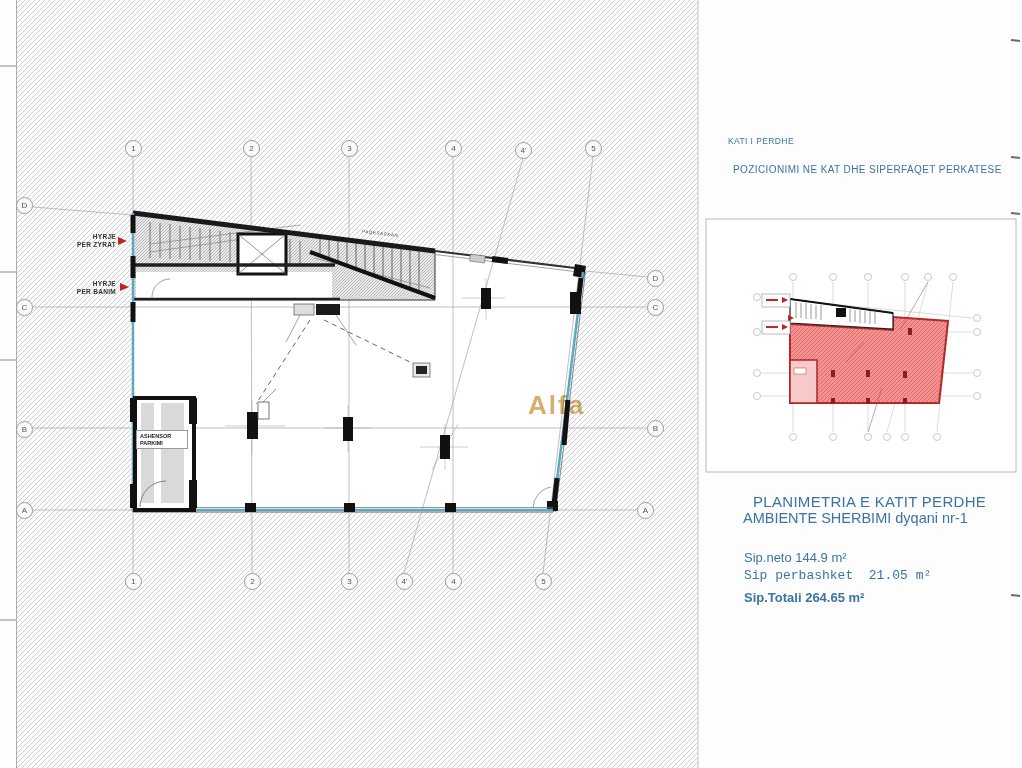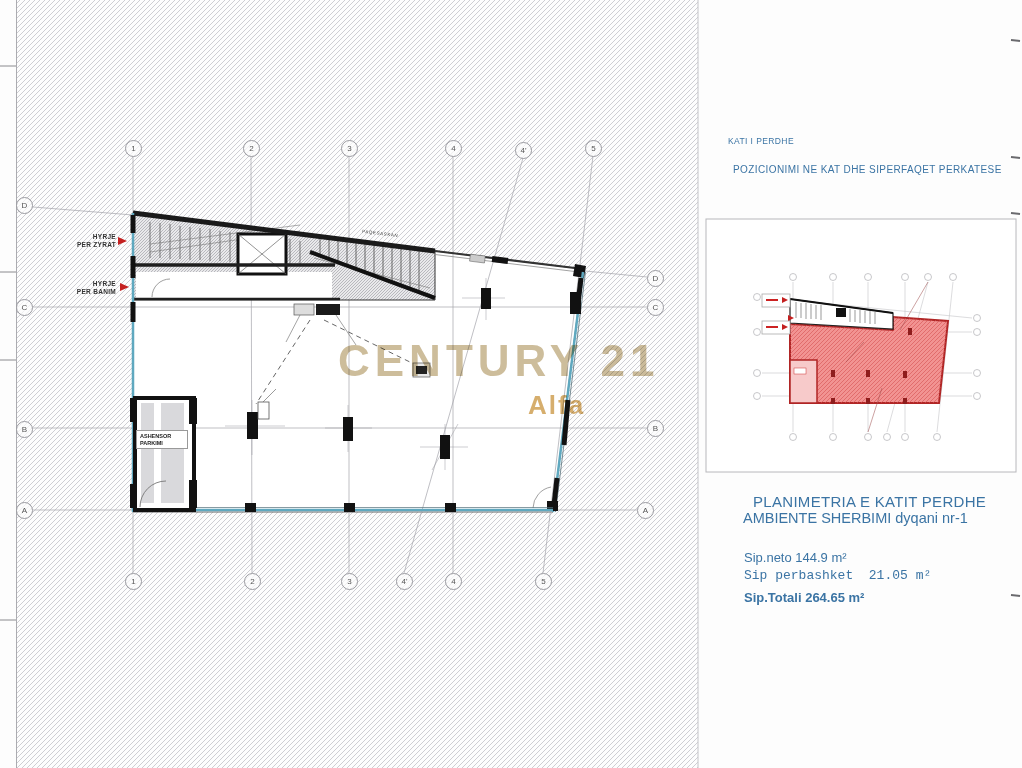--- a/index.html
+++ b/index.html
@@ -303,21 +303,20 @@
       <rect x="762" y="321" width="28" height="13" fill="#fff" stroke="#aaa" stroke-width="0.8"></rect>
       <line x1="766" y1="300" x2="778" y2="300" stroke="#c22" stroke-width="2"></line>
       <line x1="766" y1="327" x2="778" y2="327" stroke="#c22" stroke-width="2"></line>
       <polygon points="782,297 788,300 782,303" fill="#c42020"></polygon>
       <polygon points="782,324 788,327 782,330" fill="#c42020"></polygon>
       <polygon points="788,315 794,318 788,321" fill="#c42020"></polygon>
     </g>
   </g>
 </svg>
 
-<div class="wm wm-main">CENTURY 21</div>
 <div class="wm wm-sub">Alfa</div>
 
 <div class="hyrje hy-zyrat"><span>HYRJE</span><br><span>PER ZYRAT</span></div>
 <div class="hyrje hy-banim"><span>HYRJE</span><br><span>PER BANIM</span></div>
 <div class="ashensor"><span>ASHENSOR</span><br><span>PARKIMI</span></div>
 <div class="micro">PAQESASKAN</div>
 
 <div class="txt blue t-kati">KATI I PERDHE</div>
 <div class="txt blue t-poz">POZICIONIMI NE KAT DHE SIPERFAQET PERKATESE</div>
 <div class="txt blue t-title">PLANIMETRIA E KATIT PERDHE</div>

